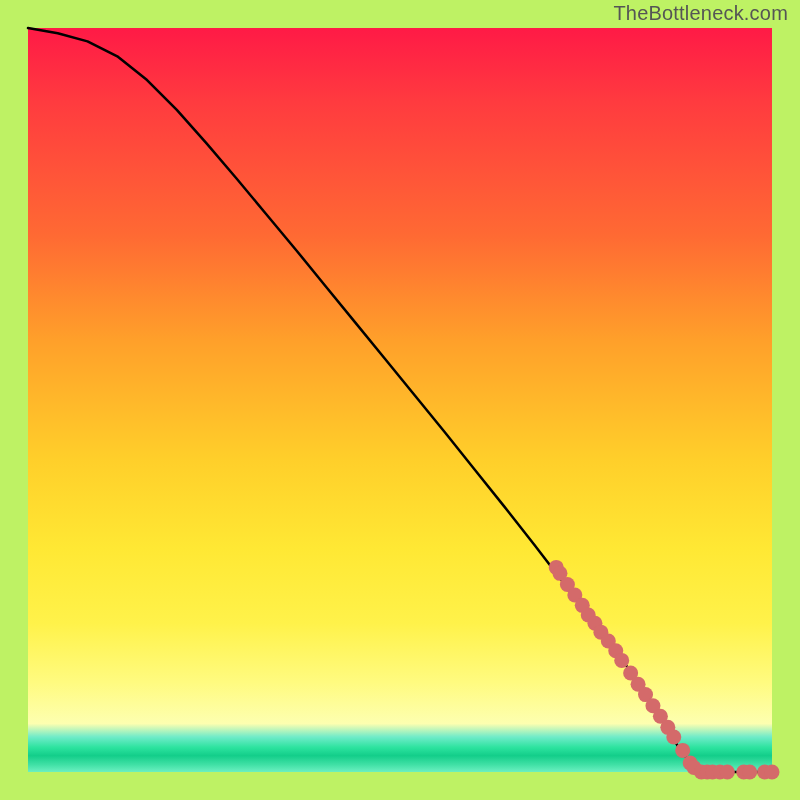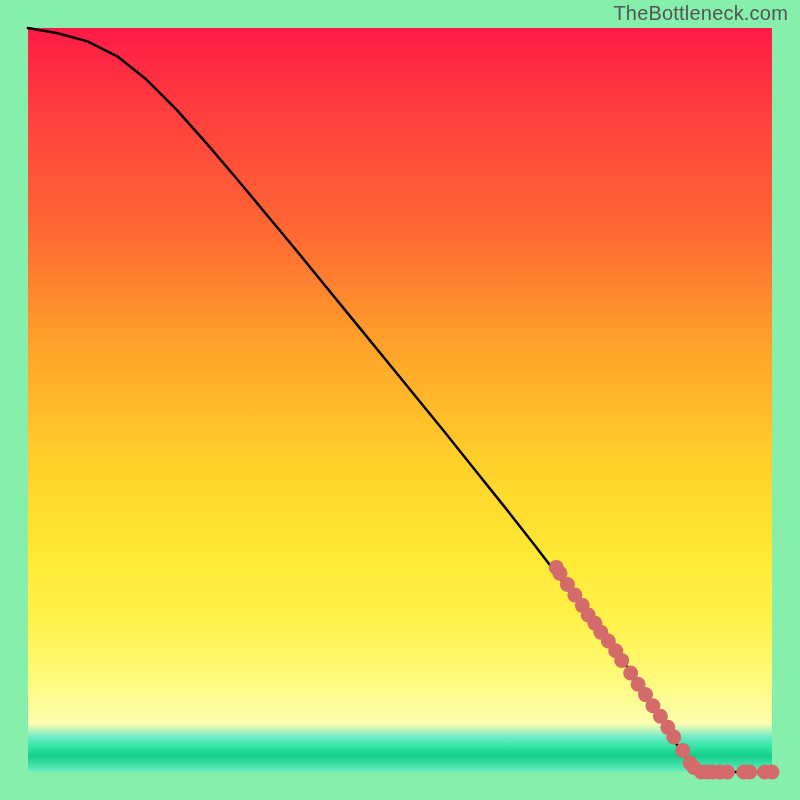--- a/index.html
+++ b/index.html
@@ -8,21 +8,21 @@
     width: 800px;
     height: 800px;
     background: #000;
     overflow: hidden;
     font-family: Arial, Helvetica, sans-serif;
   }
   .stage {
     position: relative;
     width: 800px;
     height: 800px;
-    background: #86efac;
+    background: #bef264;
   }
   .watermark {
     position: absolute;
     top: 2px;
     right: 12px;
     color: #555;
     font-size: 20px;
     font-weight: 500;
     letter-spacing: 0.2px;
     z-index: 50;

